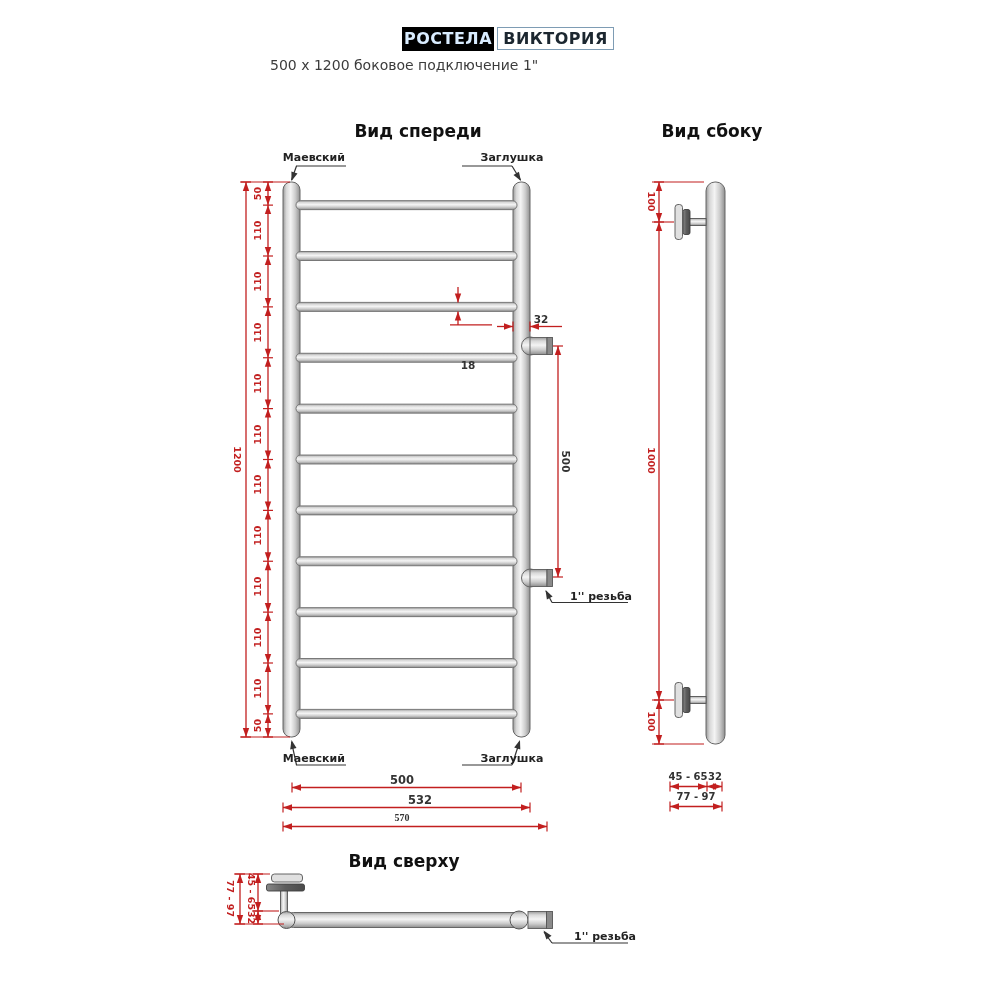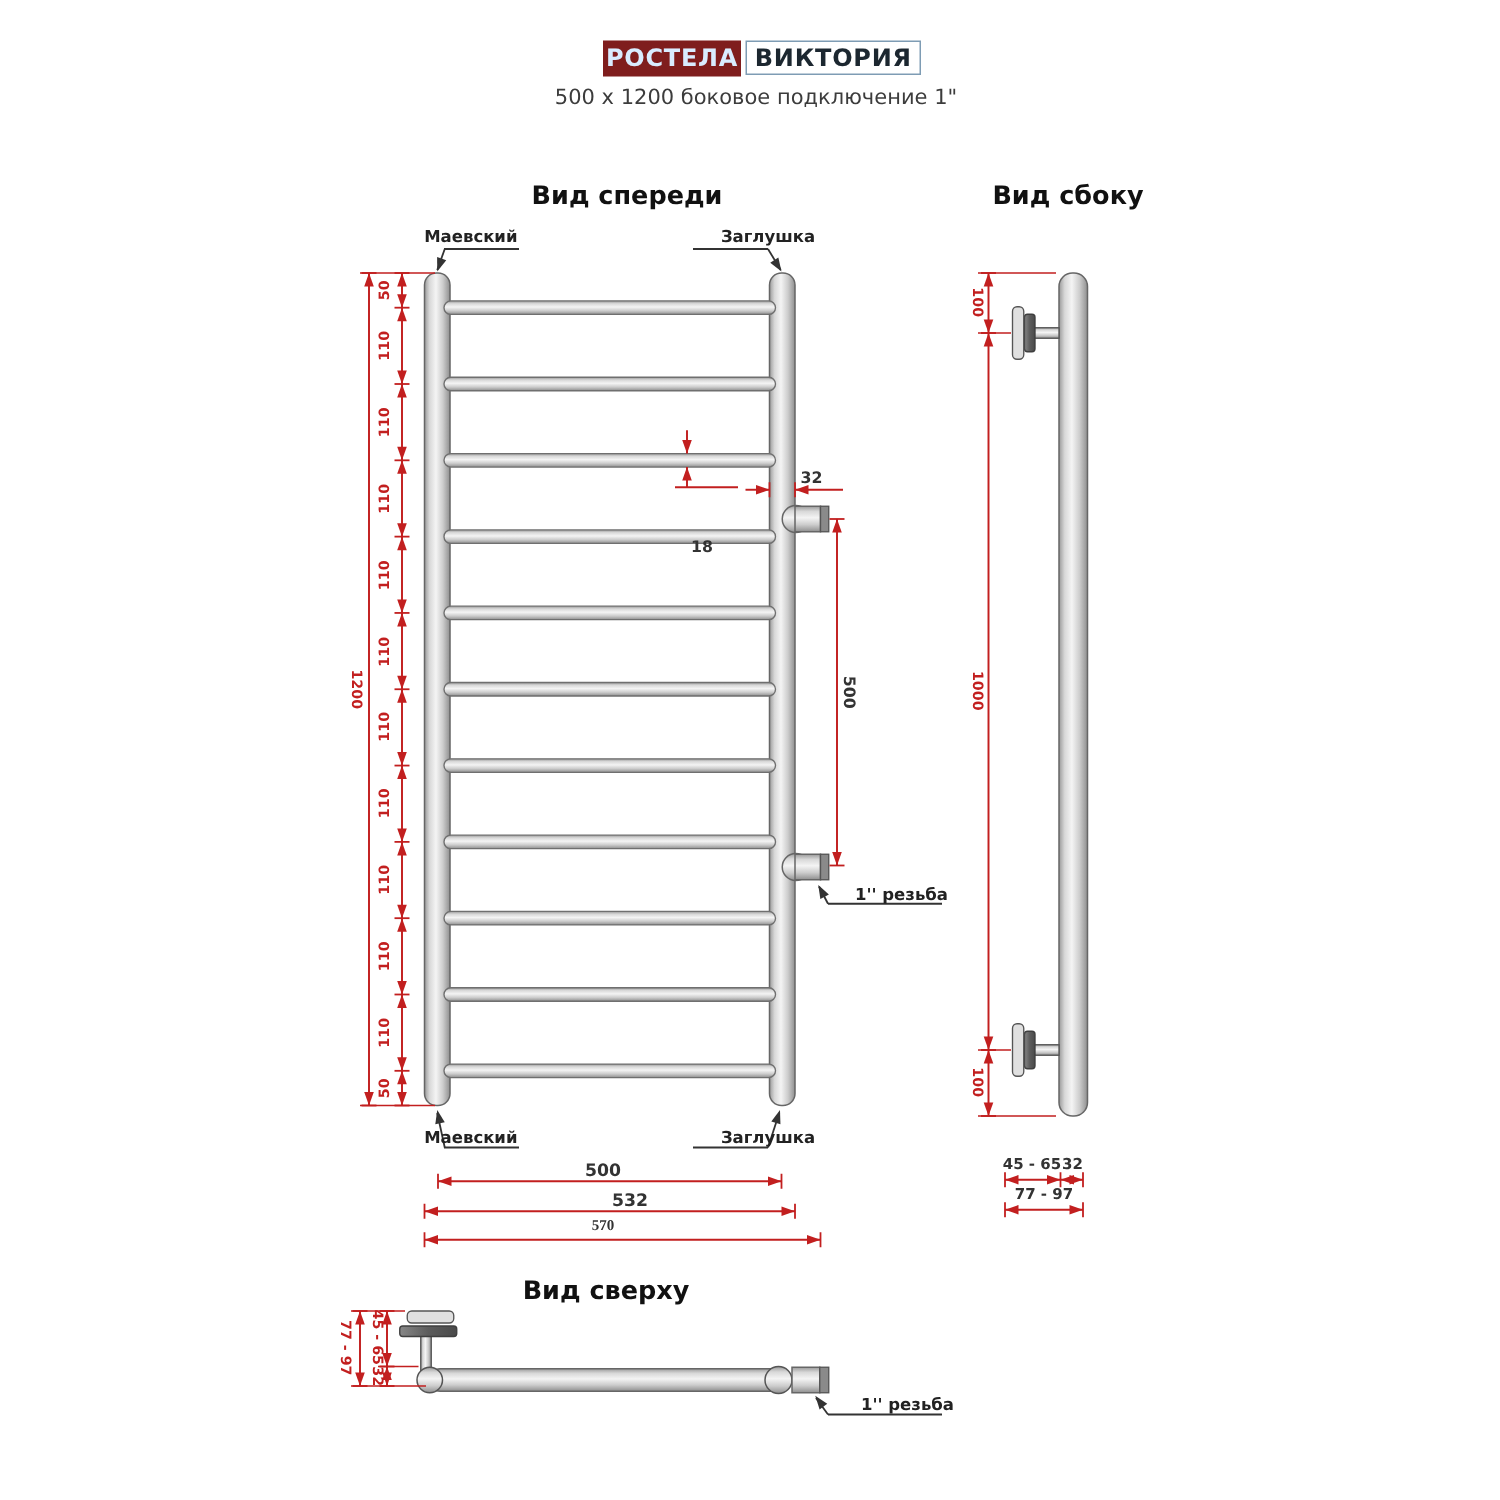--- a/index.html
+++ b/index.html
@@ -1,24 +1,24 @@
 <!DOCTYPE html>
 <html><head>
 <meta charset="utf-8">
 <title>Drawing</title>
 <style>
   html,body{margin:0;padding:0;background:#fff;}
   #canvas{position:relative;width:1000px;height:1000px;background:#ffffff;overflow:hidden;
           font-family:"DejaVu Sans",sans-serif;}
-  .brandbox{position:absolute;left:402px;top:27px;width:92px;height:24px;background:#7f1d1d;
+  .brandbox{position:absolute;left:402px;top:27px;width:92px;height:24px;background:#000000;
             color:#d9ecff;font:700 16px "DejaVu Sans",sans-serif;text-align:center;line-height:24px;letter-spacing:.5px;}
   .modelbox{position:absolute;left:497px;top:27px;width:115px;height:21px;background:#ffffff;
             border:1.5px solid #7e9cb4;color:#1c2730;font:700 16px "DejaVu Sans",sans-serif;
             text-align:center;line-height:21px;letter-spacing:.5px;}
-  .subtitle{position:absolute;left:254px;top:57px;width:500px;text-align:center;
+  .subtitle{position:absolute;left:270px;top:57px;width:500px;
             font:400 14px "DejaVu Sans",sans-serif;color:#3c3c3c;}
   .vtitle{position:absolute;width:200px;text-align:center;font:700 17px "DejaVu Sans",sans-serif;color:#111;}
   .rlab{position:absolute;height:11px;line-height:11px;text-align:center;white-space:nowrap;
         font:700 9.5px "DejaVu Sans",sans-serif;}
   .ccw{transform:rotate(-90deg);} .cw{transform:rotate(90deg);}
   .red{color:#c21f1f;} .dark{color:#333333;}
   .dlab{position:absolute;text-align:center;white-space:nowrap;font:700 10.5px "DejaVu Sans",sans-serif;color:#333;}
   .leadlab{position:absolute;white-space:nowrap;font:700 11px "DejaVu Sans",sans-serif;color:#222;}
   .tr{text-align:right;} .tl{text-align:center;}
   svg{position:absolute;left:0;top:0;}

